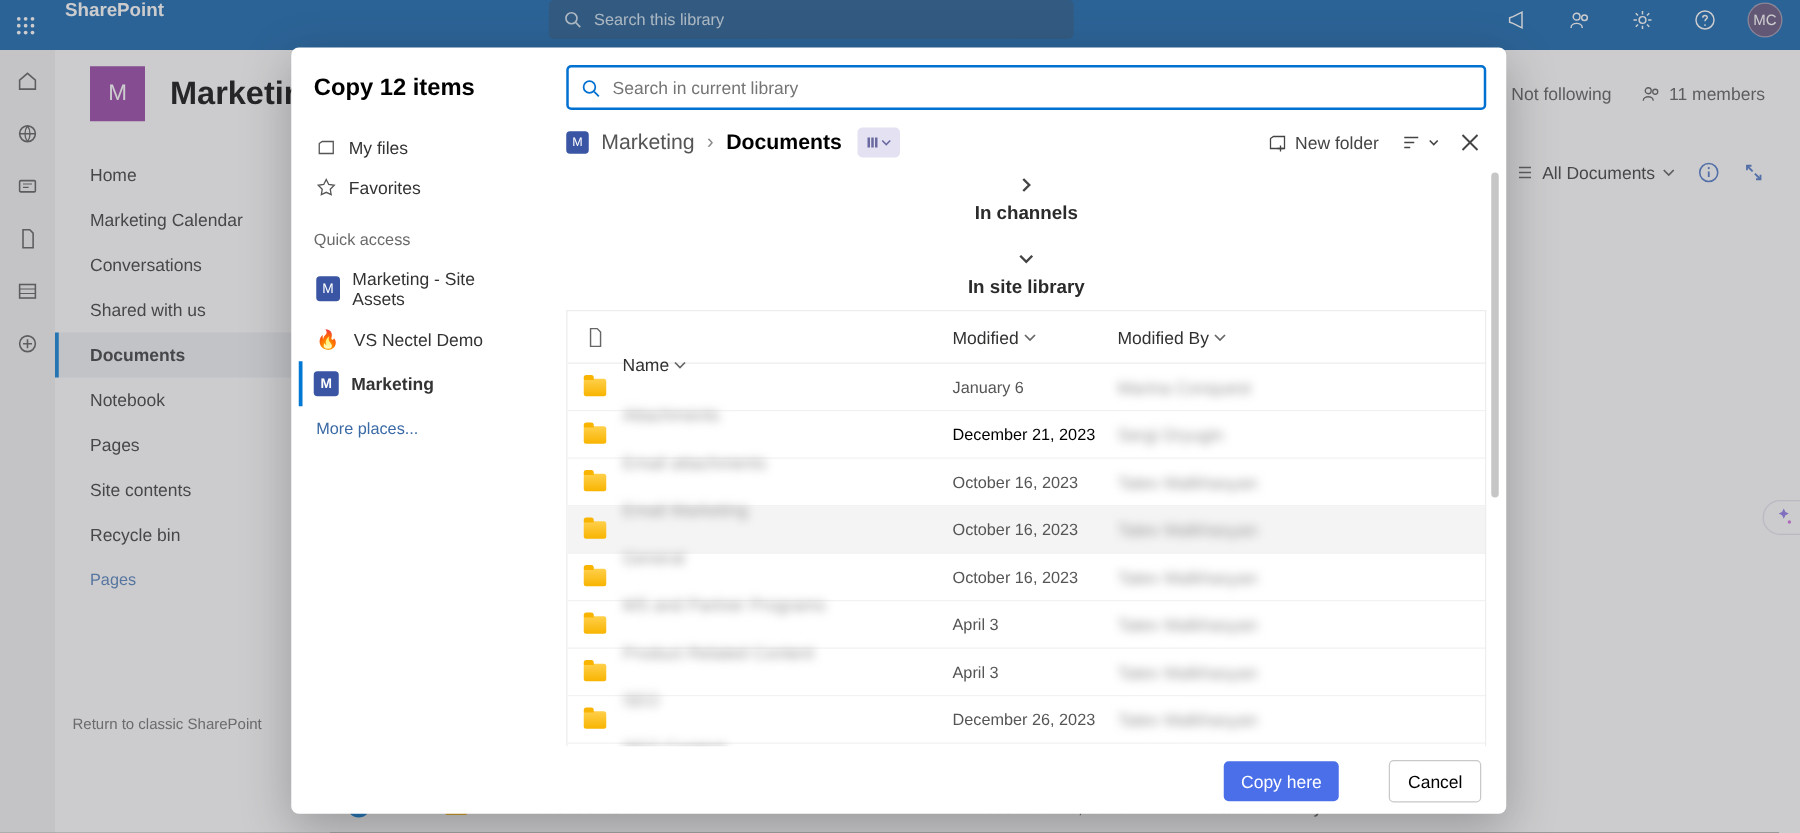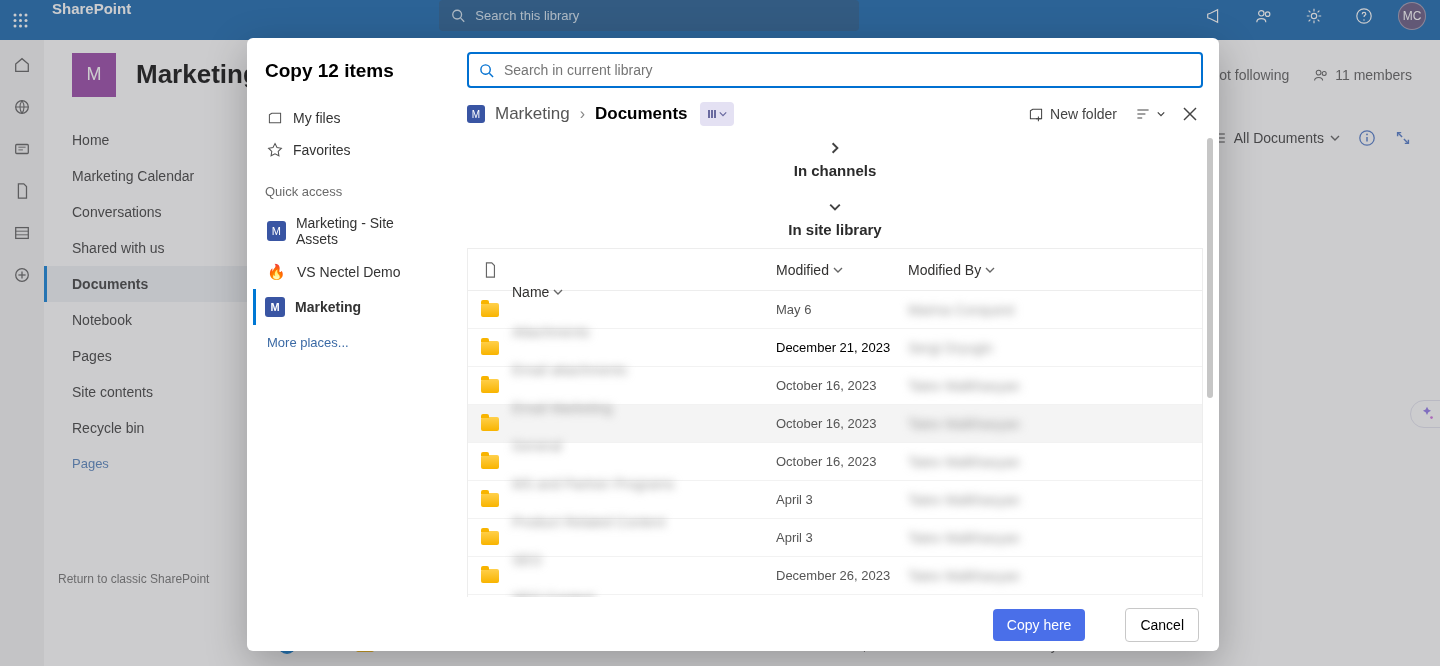--- a/index.html
+++ b/index.html
@@ -38,21 +38,21 @@
     .page-actions { position:absolute; left:264px; top:118px; right:0; height:40px; display:flex; align-items:center; padding-right:28px; color:#333; font-size:14px;}
     .page-actions .right-group { margin-left:auto; display:flex; align-items:center; gap:18px; }
 
     
     .ai-badge { position:absolute; right:-4px; top:400px; width:34px; height:28px; background:#fff; border-radius:14px 0 0 14px; border:1px solid #e2e2ef; display:flex; align-items:center; justify-content:center;}
 
     
     .scrim { position:absolute; inset:0; background:rgba(110,110,115,.35); }
 
     
-    .dialog { position:absolute; left:247px; top:38px; width:972px; height:613px; background:#fff; border-radius:6px; box-shadow:0 12px 40px rgba(0,0,0,.25); display:flex; flex-direction:column; overflow:hidden;}
+    .dialog { position:absolute; left:233px; top:38px; width:972px; height:613px; background:#fff; border-radius:6px; box-shadow:0 12px 40px rgba(0,0,0,.25); display:flex; flex-direction:column; overflow:hidden;}
     .dlg-body { flex:1; display:flex; min-height:0;}
     
     .dlg-left { width:204px; border-right:0; padding:22px 18px; }
     .dlg-title { font-size:19px; font-weight:600; margin-bottom:20px;}
     .dlg-nav-item { display:flex; align-items:center; gap:10px; padding:8px 2px; font-size:14px; color:#333; cursor:pointer;}
     .dlg-section-label { font-size:13px; color:#6a6a6a; margin:18px 0 8px;}
     .qi-badge { width:20px; height:20px; border-radius:3px; display:flex; align-items:center; justify-content:center; font-size:11px; color:#fff;}
     .dlg-left .active { font-weight:600; border-left:3px solid #0078d4; margin-left:-12px; padding-left:9px;}
     .more-places { font-size:13px; color:#3b6aa5; padding:10px 2px; cursor:pointer;}
 
@@ -425,21 +425,21 @@
           </div>
           <div id="rows">
               <div class="grow">
                 <div class="gcol-icon">
                   <div class="folder-ic"></div>
                 </div>
                 <div class="gcol-name">
                   <span class="blurred">Attachments</span>
                 </div>
                 <div class="gcol-mod">
-                  <span style="font-size:13px;color:#555">May 6</span>
+                  <span style="font-size:13px;color:#555">January 6</span>
                 </div>
                 <div class="gcol-by">
                   <span class="blurred">Marina Conquest</span>
                 </div>
               </div>
               <div class="grow">
                 <div class="gcol-icon">
                   <div class="folder-ic"></div>
                 </div>
                 <div class="gcol-name">

